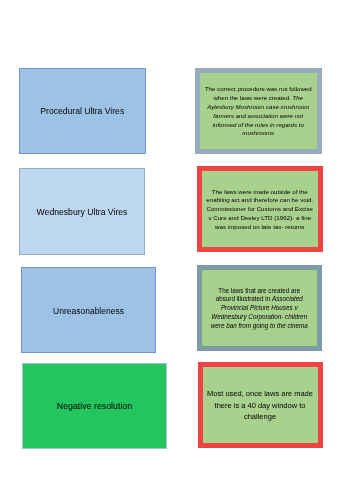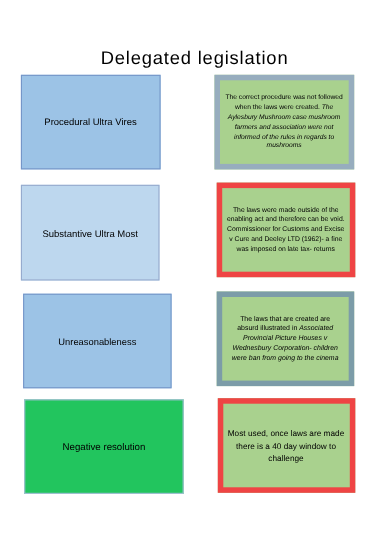--- a/index.html
+++ b/index.html
@@ -61,31 +61,30 @@
 
   #g1 { left:195px; top:68px;  width:126.5px; height:86px;   font-size:6.1px; padding:1.6px 3px 0; border-color:#97ADBE; }
   #g2 { left:197px; top:165.5px; width:125.5px; height:86.5px; font-size:6.2px; padding:1.6px 3.6px 0; }
   #g3 { left:196.5px; top:265px; width:125.5px; height:86px;  font-size:6.3px; padding:1px 6.9px 0; border-color:#7C9CA8; }
   #g4 { left:197.5px; top:361.5px; width:125px; height:86px;  font-size:7.5px; padding:2px 4.2px 0; line-height:11.4px; }
 </style>
 </head>
 <body>
 
 <div class="slide">
-  <div class="title">Delegated legislation</div>
 
   <div id="b1" class="box box-blue">
     <span>Procedural Ultra Vires</span>
   </div>
   <div id="g1" class="box box-green">
     <span><span>The correct procedure was not followed when the laws were created. </span><i>The Aylesbury Mushroom case mushroom farmers and association were not informed of the rules in regards to mushrooms</i></span>
   </div>
 
   <div id="b2" class="box box-blue">
-    <span>Substantive Ultra Most</span>
+    <span>Wednesbury Ultra Vires</span>
   </div>
   <div id="g2" class="box box-green">
     <span><span>The laws were made outside of the enabling act and therefore can be void. Commissioner for Customs and Excise v Cure and Deeley LTD (1962)- a fine was imposed on late tax- returns</span></span>
   </div>
 
   <div id="b3" class="box box-blue">
     <span>Unreasonableness</span>
   </div>
   <div id="g3" class="box box-green">
     <span><span>The laws that are created are absurd illustrated in </span><i>Associated Provincial Picture Houses v Wednesbury Corporation- children were ban from going to the cinema</i></span>

